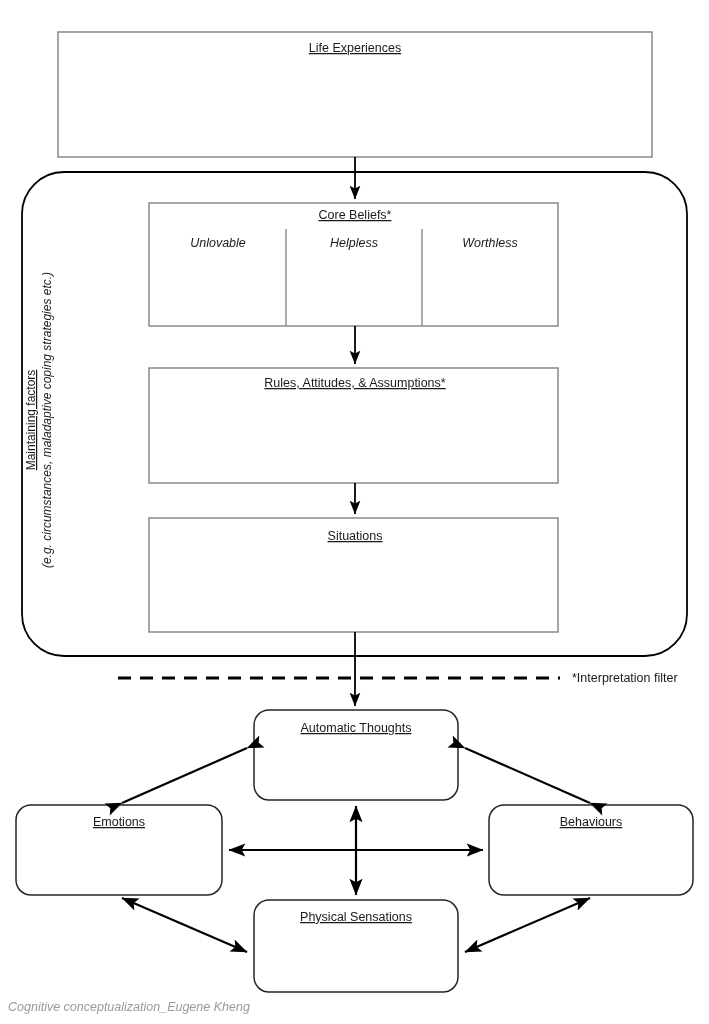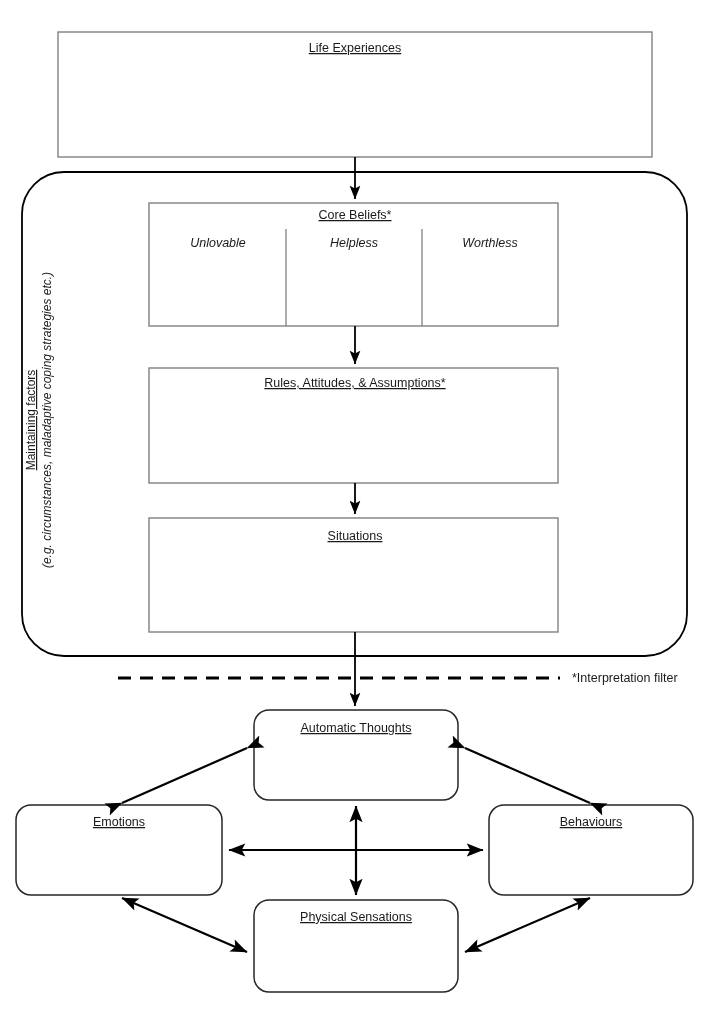--- a/index.html
+++ b/index.html
@@ -194,13 +194,14 @@
     <line class="connector-thick" x1="356" y1="806" x2="356" y2="895" marker-start="url(#arrow-head-start)" marker-end="url(#arrow-head)"></line>
 
     <line class="connector-thick" x1="229" y1="850" x2="483" y2="850" marker-start="url(#arrow-head-start)" marker-end="url(#arrow-head)"></line>
 
     <line class="connector-thick" x1="122" y1="898" x2="247" y2="952" marker-start="url(#arrow-head-start)" marker-end="url(#arrow-head)"></line>
 
     <line class="connector-thick" x1="465" y1="952" x2="590" y2="898" marker-start="url(#arrow-head-start)" marker-end="url(#arrow-head)"></line>
 
   </svg>
 
+  <div class="footer-credit">Cognitive conceptualization_Eugene Kheng</div>
 </div>
 
 </body></html>

